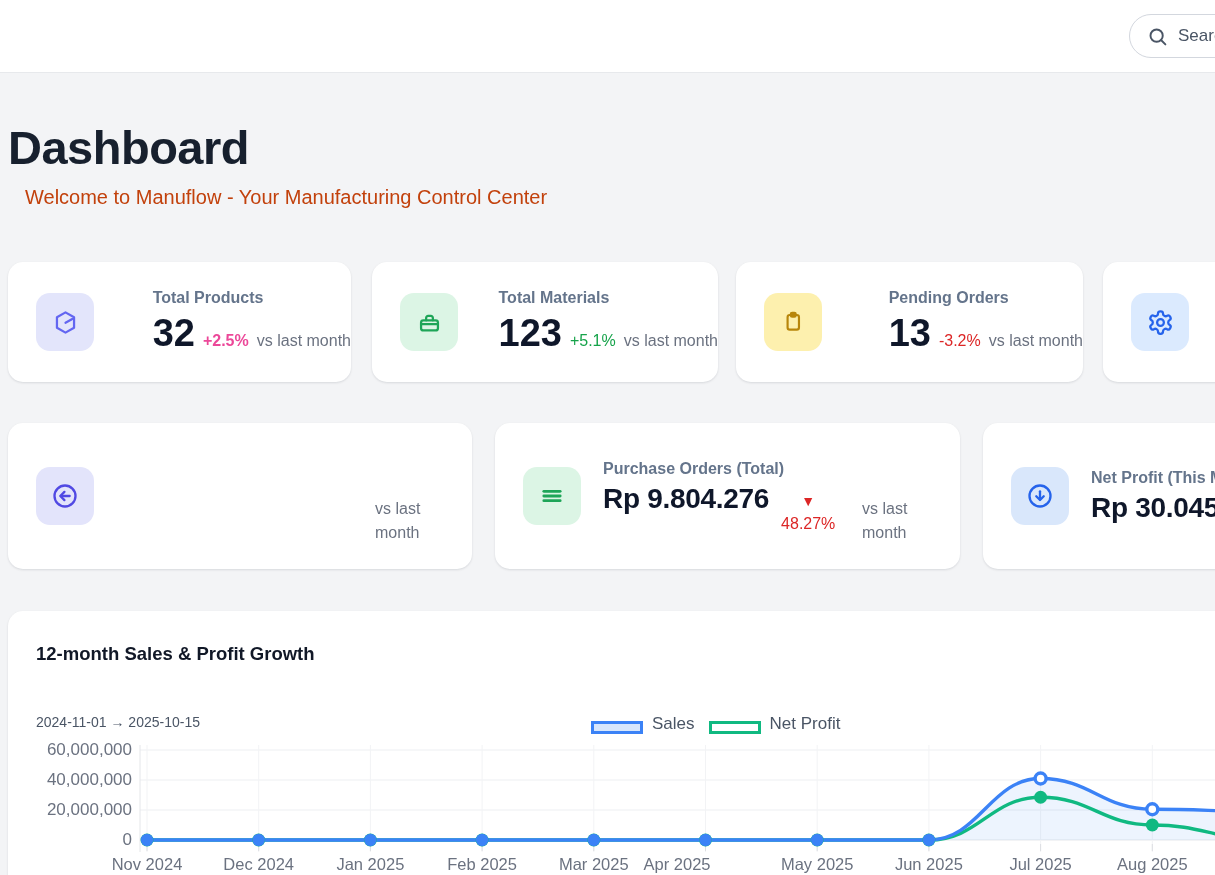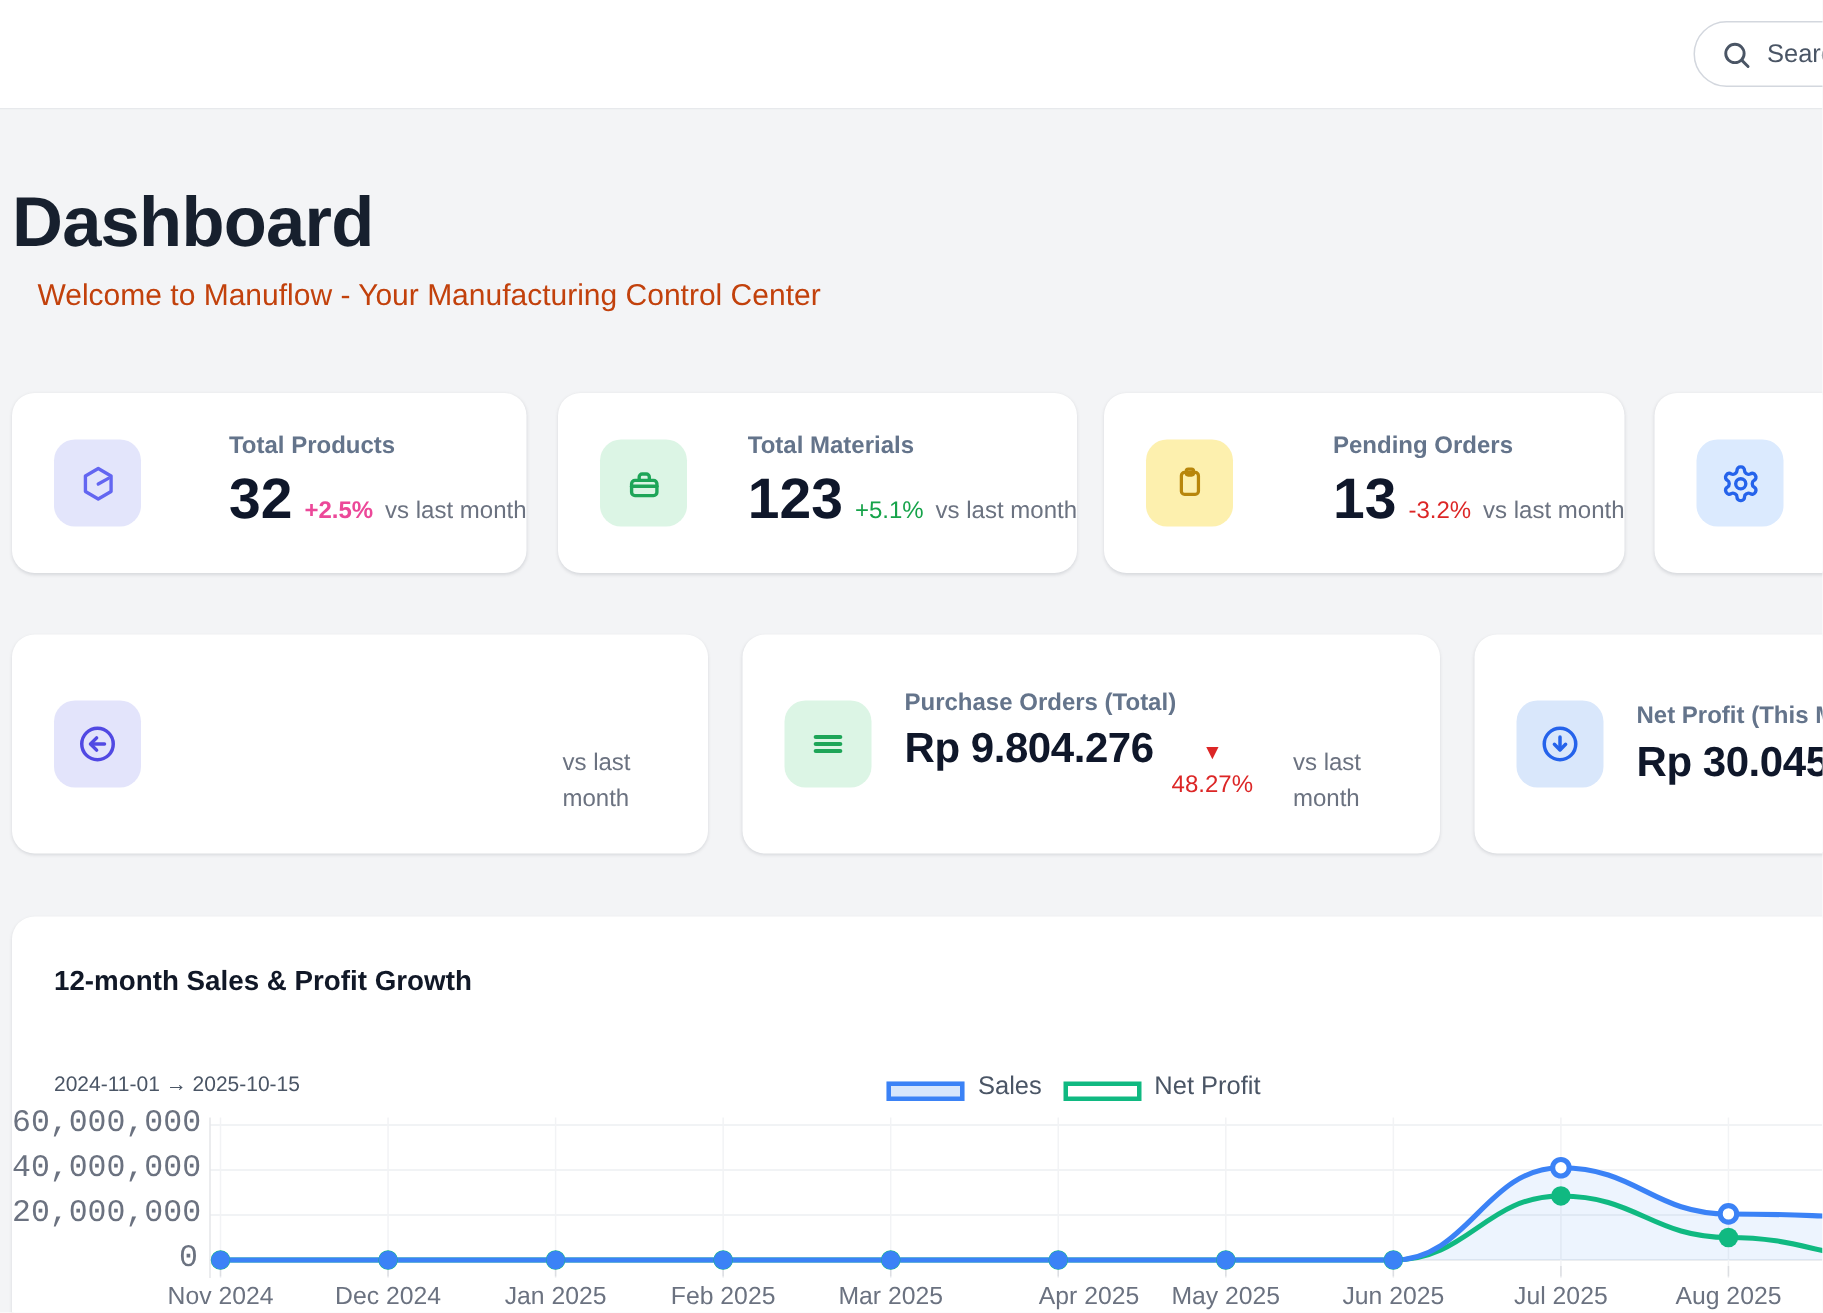--- a/index.html
+++ b/index.html
@@ -39,21 +39,21 @@
   
   .chart-card { position:absolute; left:8px; top:611px; width:1430px; height:380px; background:#fff; border-radius:15px; box-shadow:0 1px 2px rgba(16,24,40,.05), 0 1px 3px rgba(16,24,40,.07); z-index:1; }
   .chart-title { position:absolute; left:36px; top:643px; font-size:18.5px; font-weight:700; color:#111827; z-index:2; }
   .chart-subtitle { position:absolute; left:36px; top:670px; font-size:14px; color:#4a5565; z-index:2;margin-top:44px; }
   #legend { position:absolute; left:591px; top:714px; display:flex; gap:14px; z-index:3; }
   .legend-item { display:flex; align-items:flex-end; gap:9px; cursor:pointer; }
   .legend-swatch { width:52px; height:13px; border-style:solid; border-width:3px; display:inline-block; }
   .legend-label { font-size:17px; color:#4a5565; }
   #plot { position:absolute; left:0; top:0; z-index:2; pointer-events:none; }
   #axis-layer { position:absolute; left:0; top:0; width:1215px; height:875px; z-index:2; pointer-events:none; }
-  .ylabel { position:absolute; left:8px; width:124px; text-align:right; font-size:21px; color:#6b7280; height:22px; line-height:22px;font-family:Liberation Mono, monospace; }
+  .ylabel { position:absolute; left:8px; width:124px; text-align:right; font-size:17px; color:#6b7280; height:22px; line-height:22px; }
   .xlabel { position:absolute; width:110px; text-align:center; font-size:16.5px; color:#6b7280; top:855px; }
 </style>
 </head>
 <body>
 
 <div id="app">
 
   <div class="topbar">
     <div class="search-pill">
       <svg width="21" height="21" viewBox="0 0 24 24" fill="none" stroke="#4a5565" stroke-width="2.2" stroke-linecap="round" stroke-linejoin="round">
@@ -204,21 +204,21 @@
   <div id="axis-layer">
       <div class="ylabel" style="top: 829px;">0</div>
       <div class="ylabel" style="top: 799px;">20,000,000</div>
       <div class="ylabel" style="top: 769px;">40,000,000</div>
       <div class="ylabel" style="top: 739px;">60,000,000</div>
       <div class="xlabel" style="left: 92px;">Nov 2024</div>
       <div class="xlabel" style="left: 203.7px;">Dec 2024</div>
       <div class="xlabel" style="left: 315.4px;">Jan 2025</div>
       <div class="xlabel" style="left: 427.1px;">Feb 2025</div>
       <div class="xlabel" style="left: 538.8px;">Mar 2025</div>
-      <div class="xlabel" style="left: 671px;">Apr 2025</div>
+      <div class="xlabel" style="left: 622px;">Apr 2025</div>
       <div class="xlabel" style="left: 762.2px;">May 2025</div>
       <div class="xlabel" style="left: 873.9px;">Jun 2025</div>
       <div class="xlabel" style="left: 985.6px;">Jul 2025</div>
       <div class="xlabel" style="left: 1097.3px;">Aug 2025</div>
     </div>
   <svg id="plot" width="1215" height="875" viewBox="0 0 1215 875">
       <line x1="140" y1="840" x2="1215" y2="840" stroke="#e6e8eb" stroke-width="1"></line>
       <line x1="140" y1="810" x2="1215" y2="810" stroke="#edeff2" stroke-width="1"></line>
       <line x1="140" y1="780" x2="1215" y2="780" stroke="#edeff2" stroke-width="1"></line>
       <line x1="140" y1="750" x2="1215" y2="750" stroke="#edeff2" stroke-width="1"></line>

